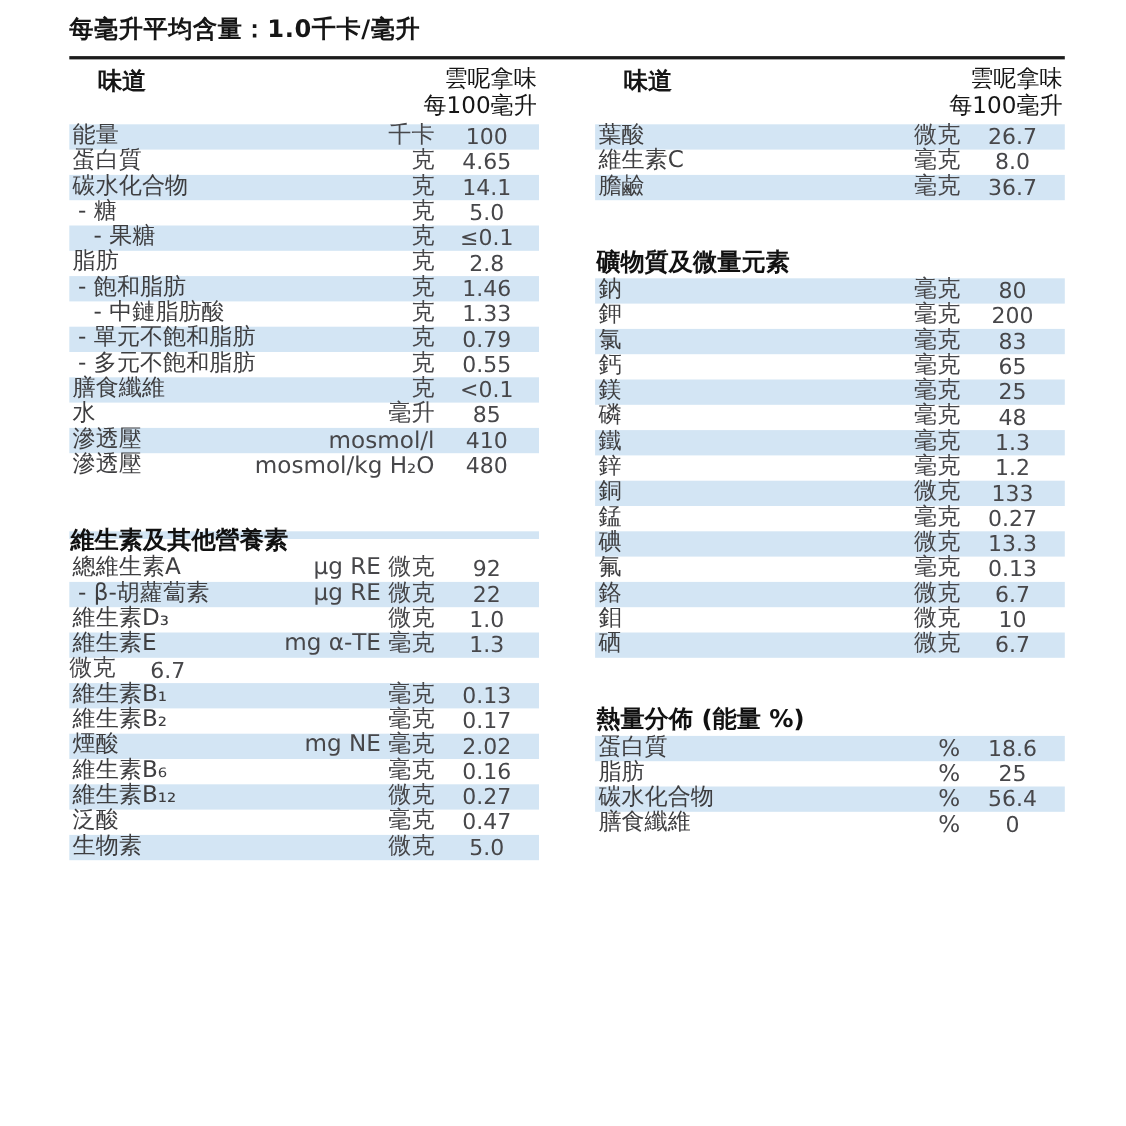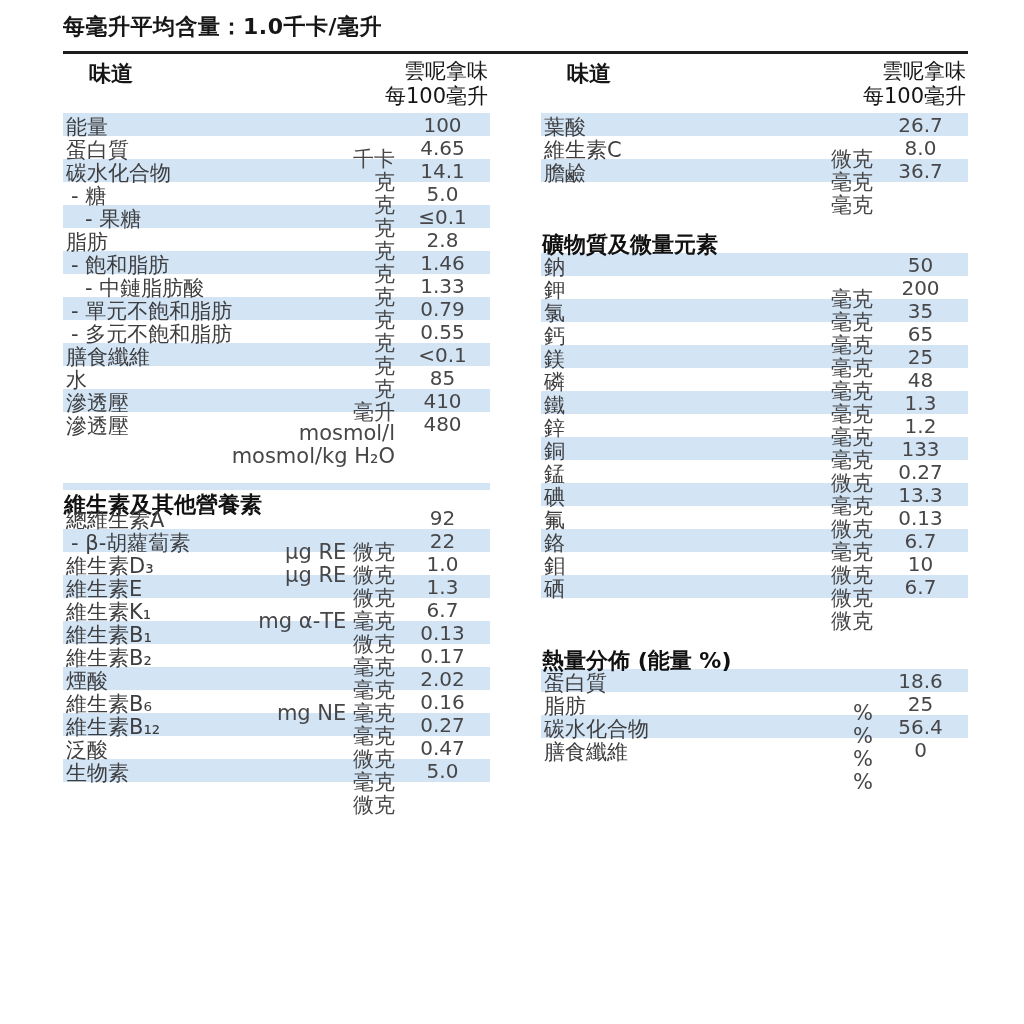--- a/index.html
+++ b/index.html
@@ -10,21 +10,21 @@
   }
   .page{position:absolute;left:63px;top:12px;width:905px;}
   .title{font-size:22px;font-weight:700;color:#161616;letter-spacing:.5px;white-space:nowrap;}
   .rule{border-top:3px solid #1c1c1c;margin-top:9px;}
   .tables{display:flex;gap:51px;}
   .col{width:427px;}
   .thead{display:flex;justify-content:space-between;align-items:flex-start;
          padding:5px 2px 4px 2px;min-height:56px;box-sizing:border-box;}
   .flavor-col{font-size:22px;font-weight:700;color:#161616;margin-left:24px;}
   .flavor-block{text-align:right;font-size:21px;font-weight:400;color:#161616;line-height:1.18;}
-  .row{display:flex;align-items:flex-start;height:23px;box-sizing:border-box;font-size:21px;}
+  .row{display:flex;align-items:flex-end;height:23px;box-sizing:border-box;font-size:21px;}
   .row.blue{background:var(--stripe,#d3e5f4);}
   .row .label{flex:1;padding-left:3px;white-space:nowrap;color:#3e3e40;overflow:hidden;}
   .row .label.ind1{padding-left:8px;}
   .row .label.ind2{padding-left:22px;}
   .row .unit{white-space:nowrap;color:#47474a;margin-top:32px;}
   .row .value{width:95px;text-align:center;font-size:20px;color:#47474a;white-space:nowrap;}
   .row.section{font-weight:700;font-size:22px;color:#111111;margin-top:48px;}
   .row.section .label{color:#111111;padding-left:1px;}
   .row.section.strip{border-top:7px solid var(--stripe,#d3e5f4);}
 </style>
@@ -130,21 +130,20 @@
           <span class="label">維生素D₃</span>
           <span class="unit">微克</span>
           <span class="value">1.0</span>
         </div>
         <div class="row blue">
           <span class="label">維生素E</span>
           <span class="unit">mg α-TE 毫克</span>
           <span class="value">1.3</span>
         </div>
         <div class="row">
-          <span class="label">維生素K₁</span>
           <span class="unit">微克</span>
           <span class="value">6.7</span>
         </div>
         <div class="row blue">
           <span class="label">維生素B₁</span>
           <span class="unit">毫克</span>
           <span class="value">0.13</span>
         </div>
         <div class="row">
           <span class="label">維生素B₂</span>
@@ -199,31 +198,31 @@
           <span class="label">膽鹼</span>
           <span class="unit">毫克</span>
           <span class="value">36.7</span>
         </div>
         <div class="row section">
           <span class="label">礦物質及微量元素</span>
         </div>
         <div class="row blue">
           <span class="label">鈉</span>
           <span class="unit">毫克</span>
-          <span class="value">50</span>
+          <span class="value">80</span>
         </div>
         <div class="row">
           <span class="label">鉀</span>
           <span class="unit">毫克</span>
           <span class="value">200</span>
         </div>
         <div class="row blue">
           <span class="label">氯</span>
           <span class="unit">毫克</span>
-          <span class="value">35</span>
+          <span class="value">83</span>
         </div>
         <div class="row">
           <span class="label">鈣</span>
           <span class="unit">毫克</span>
           <span class="value">65</span>
         </div>
         <div class="row blue">
           <span class="label">鎂</span>
           <span class="unit">毫克</span>
           <span class="value">25</span>

